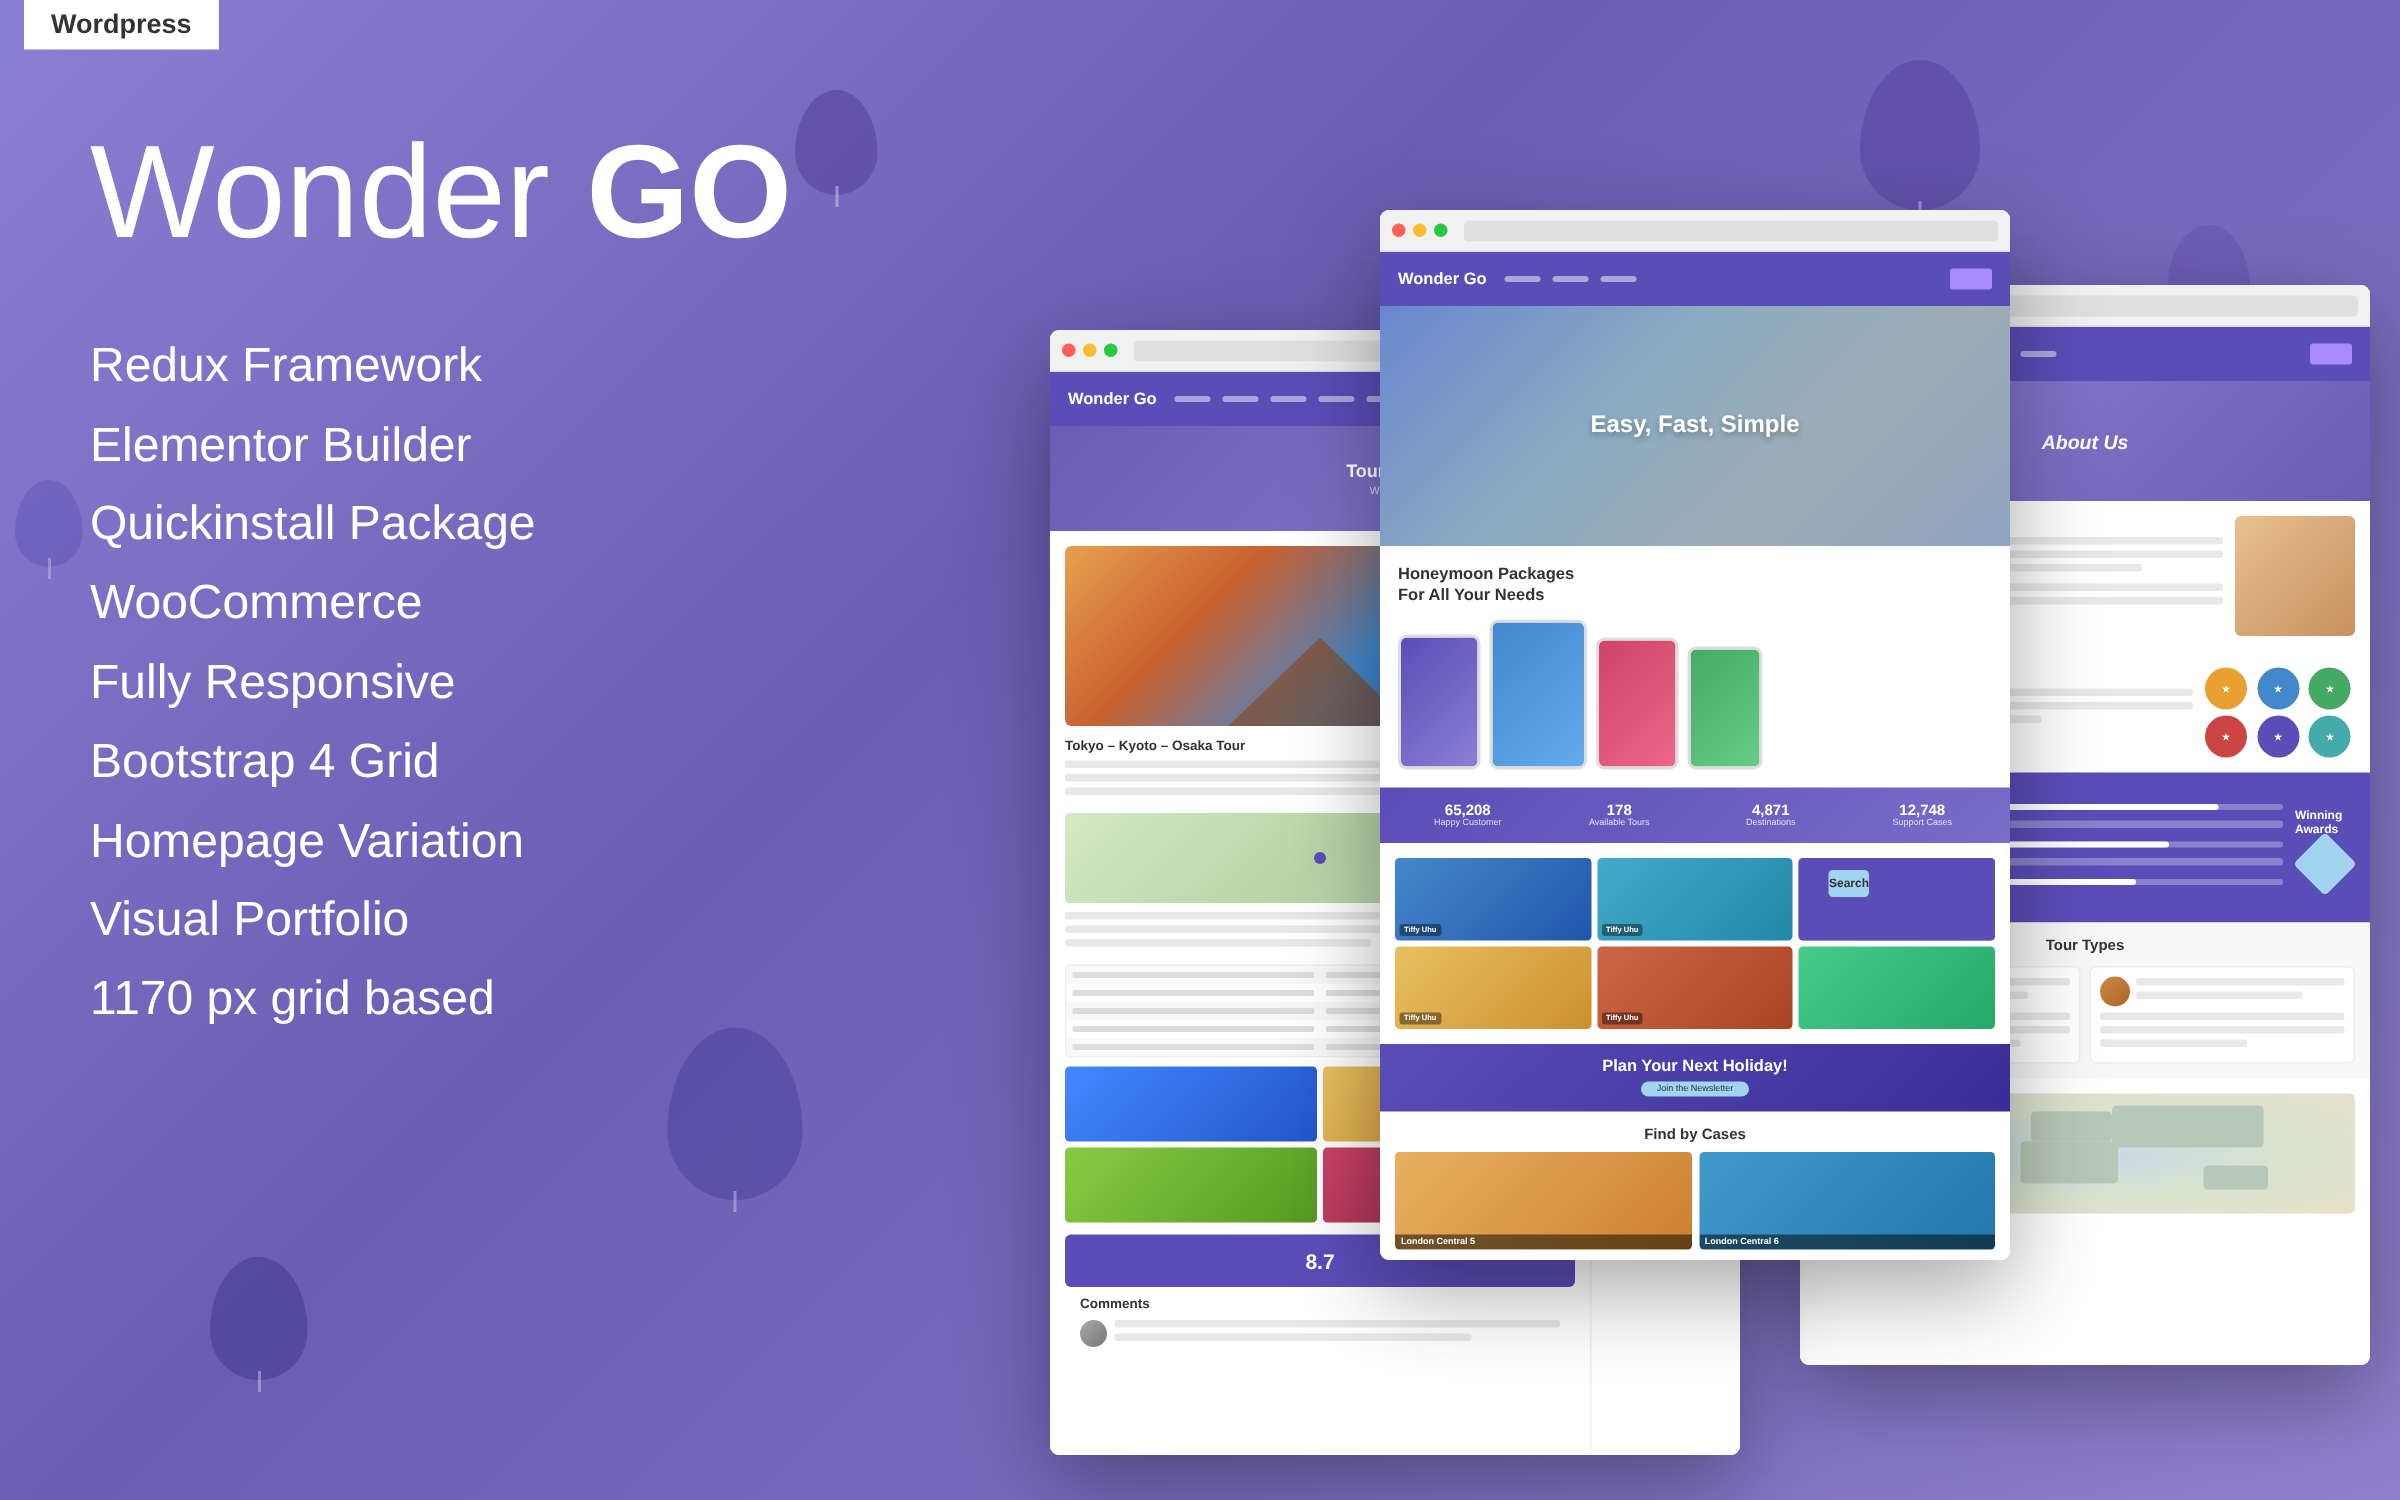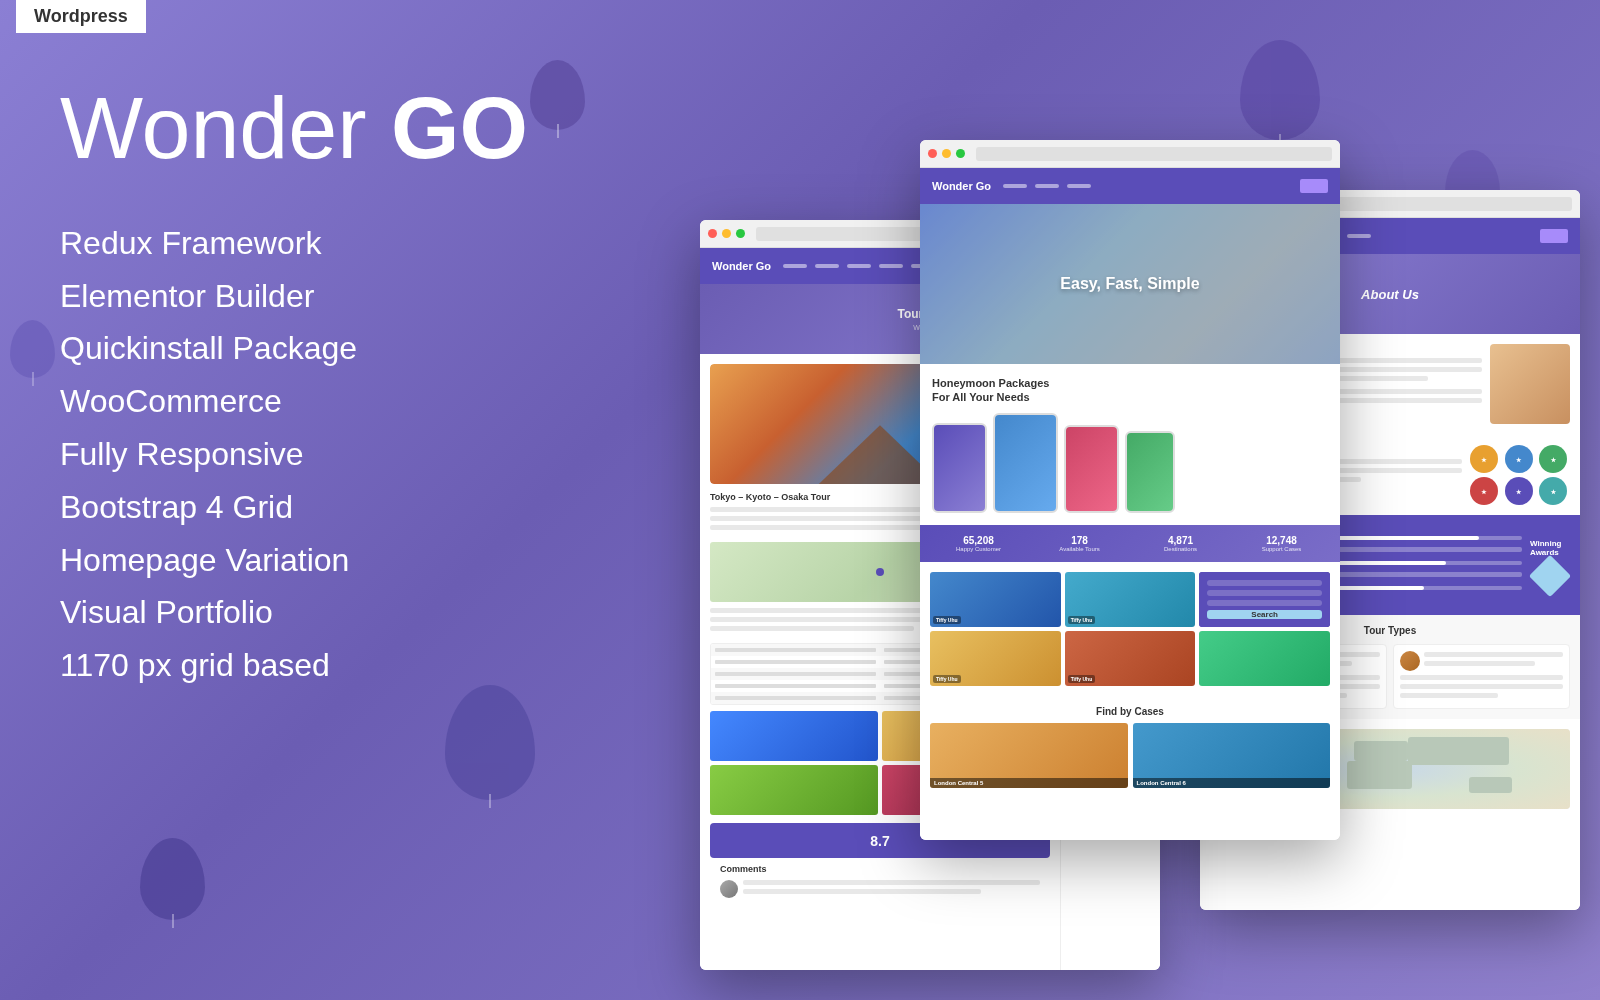--- a/index.html
+++ b/index.html
@@ -468,21 +468,21 @@
     .dest-3 { background: linear-gradient(135deg, #5a4db8, #3a2d98); }
     .dest-4 { background: linear-gradient(135deg, #e8c060, #cc9030); }
     .dest-5 { background: linear-gradient(135deg, #cc6644, #aa4422); }
     .dest-6 { background: linear-gradient(135deg, #44cc88, #22aa66); }
 
     
     .sc-search-form {
       background: #5a4db8;
       padding: 8px;
       display: flex;
-      flex-direction: column;
+      flex-direction: row;
       gap: 4px;
     }
     .sc-search-input-row {
       height: 14px;
       background: rgba(255,255,255,0.2);
       border-radius: 3px;
     }
     .sc-search-btn {
       height: 18px;
       background: #a0d4f0;
@@ -971,20 +971,24 @@
             <div class="sc-dest-item dest-4">
                 <span class="dest-label">Tiffy Uhu</span>
               </div>
             <div class="sc-dest-item dest-5">
                 <span class="dest-label">Tiffy Uhu</span>
               </div>
             <div class="sc-dest-item dest-6"></div>
           </div>
         </div>
 
+        <div class="sc-holiday-banner">
+          <div class="banner-title">Plan Your Next Holiday!</div>
+          <div class="sc-holiday-btn">Join the Newsletter</div>
+        </div>
 
         <div class="sc-find-place">
           <div class="sc-find-title">Find by Cases</div>
           <div class="sc-place-grid">
             <div class="sc-place-item place-1">
               <div class="sc-place-label">London Central 5</div>
             </div>
             <div class="sc-place-item place-2">
               <div class="sc-place-label">London Central 6</div>
             </div>

